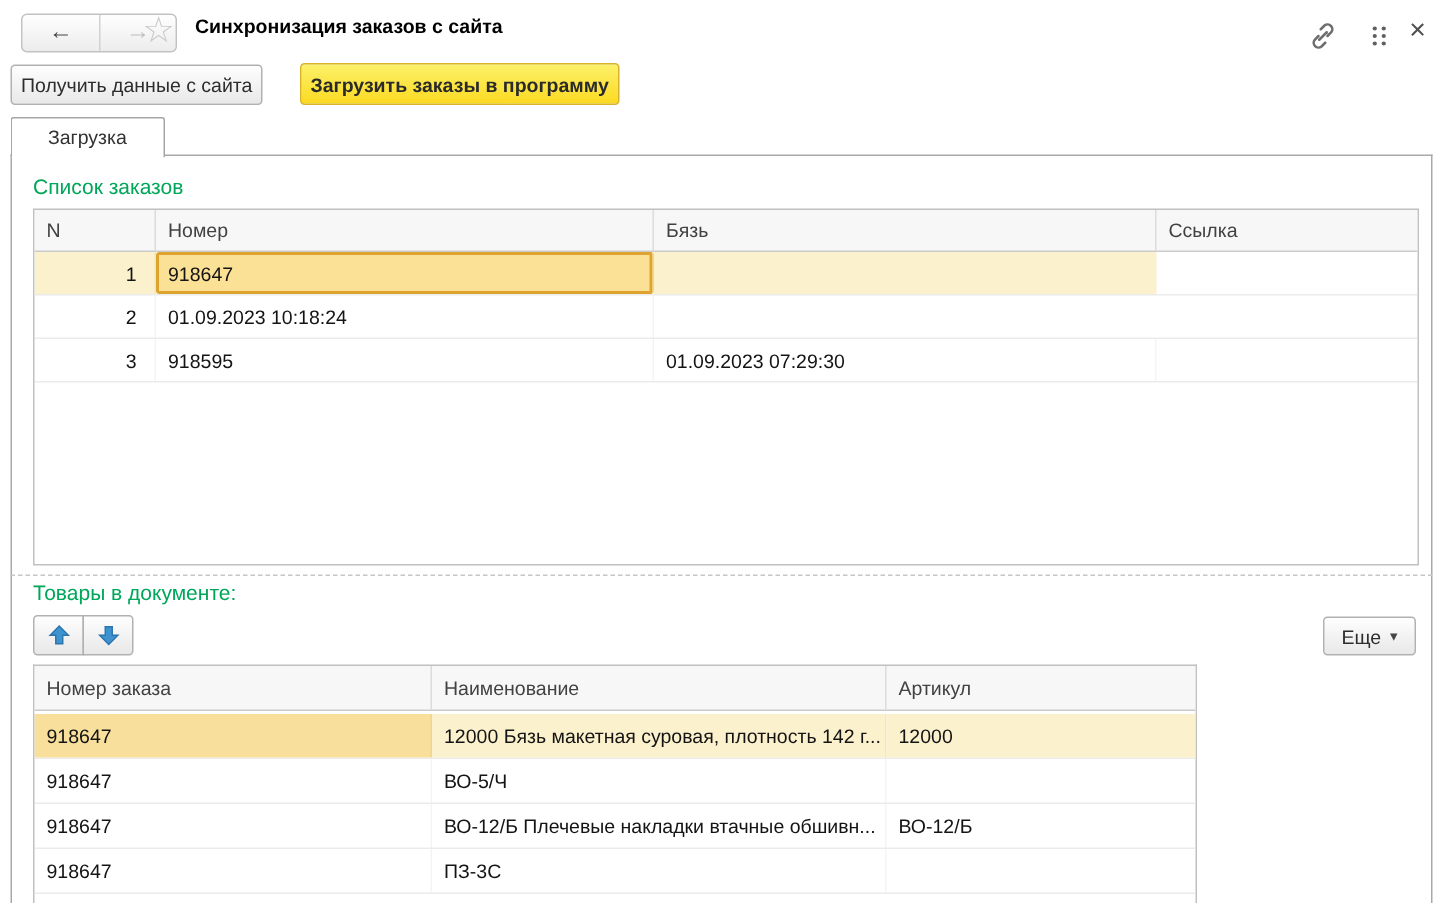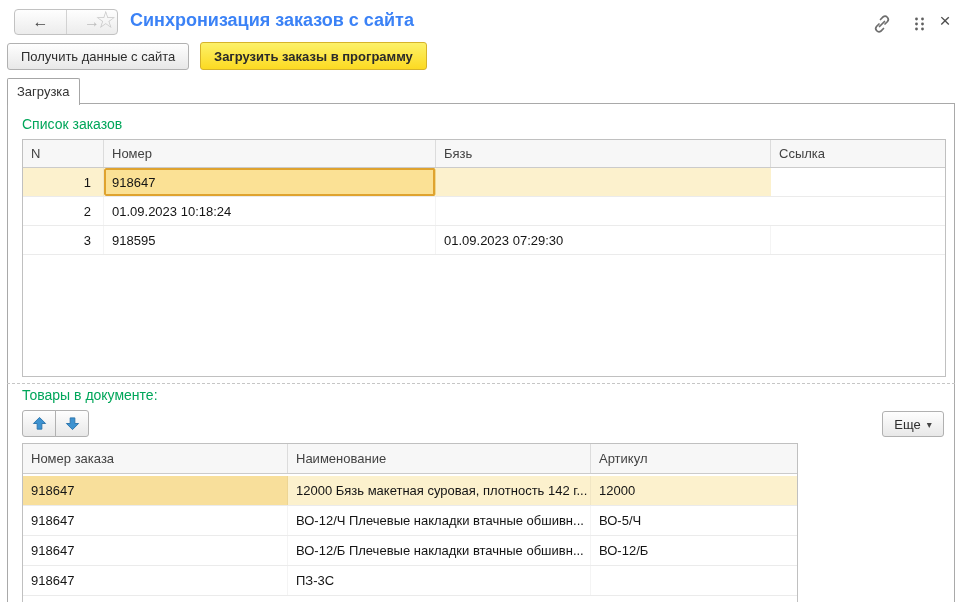--- a/index.html
+++ b/index.html
@@ -12,38 +12,38 @@
 
   
   .nav-group { left:14px; top:9px; display:flex; border:1px solid #c2c2c2; border-radius:4px;
                overflow:hidden; background:linear-gradient(#fefefe,#ececec); }
   .nav-btn { width:51px; height:24px; display:flex; align-items:center; justify-content:center;
              font-size:16px; cursor:default; }
   .nav-btn + .nav-btn { border-left:1px solid #d2d2d2; }
   .nav-back { color:#474747; font-weight:bold; }
   .nav-fwd  { color:#bdbdbd; font-weight:bold; }
   .star { left:95px; top:6px; font-size:24px; color:#c8c8c8; }
-  .win-title { left:130px; top:10px; font-size:18px; font-weight:bold; color:#3b82f6; }
+  .win-title { left:130px; top:10px; font-size:13px; font-weight:bold; color:#000000; }
   .hdr-ico { top:12px; width:24px; height:24px; display:flex; align-items:center; justify-content:center; }
   .ico-link { left:870px; }
   .ico-more { left:907px; }
   .ico-close { left:933px; top:9px; font-size:19px; color:#4f4f4f; }
 
   
   .btn { position:absolute; display:inline-flex; align-items:center; justify-content:center;
-         height:27px; padding:0 13px; border:1px solid #b1b1b1; border-radius:3px;
+         height:27px; padding:0 6px; border:1px solid #b1b1b1; border-radius:3px;
          background:linear-gradient(#fefefe,#e8e8e8); color:#2d2d2d; font-size:13px;
          font-family:"Liberation Sans", sans-serif; }
   .btn-get { left:7px; top:43px; }
   .btn-load { left:200px; top:42px; height:28px; font-weight:bold; color:#2a2a2a;
               background:linear-gradient(#fcf169,#fcda22); border:1px solid #d6b32a; }
 
   
   .tabbar { left:7px; top:78px; display:flex; align-items:flex-end; z-index:3; }
-  .tab { height:26px; line-height:24px; padding:0 9px; margin-right:11px;
+  .tab { height:26px; line-height:24px; padding:0 24px; margin-right:11px;
          border:1px solid #a6a6a6; border-bottom:none; border-radius:2px 2px 0 0;
          background:linear-gradient(#f5f5f5,#e6e6e6); color:#333; }
   .tab.active { background:#fff; height:27px; line-height:26px; }
 
   
   .panel { left:7px; top:103px; width:948px; height:499px; background:#fff;
            border:1px solid #a9a9a9; border-bottom:none; }
 
   .section-title { font-size:14px; color:#00a65a; }
   .lbl-orders { left:22px; top:116px; }
@@ -193,21 +193,20 @@
   </div>
   <div class="head-gap"></div>
   <div class="grid-i trow trow-i row-sel">
     <div class="td cell-cur">918647</div>
     <div class="td">12000 Бязь макетная суровая, плотность 142 г...</div>
     <div class="td">12000</div>
     <div class="td"></div>
   </div>
   <div class="grid-i trow trow-i">
     <div class="td">918647</div>
-    <div class="td">ВО-12/Ч Плечевые накладки втачные обшивн...</div>
     <div class="td">ВО-5/Ч</div>
     <div class="td"></div>
   </div>
   <div class="grid-i trow trow-i">
     <div class="td">918647</div>
     <div class="td">ВО-12/Б Плечевые накладки втачные обшивн...</div>
     <div class="td">ВО-12/Б</div>
     <div class="td"></div>
   </div>
   <div class="grid-i trow trow-i">

